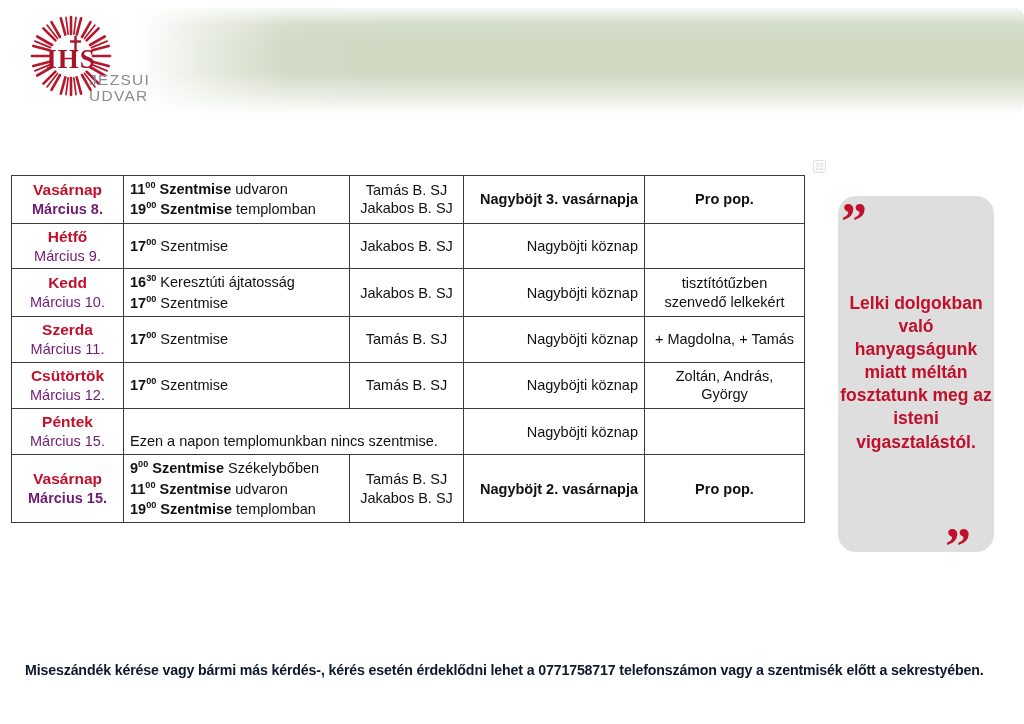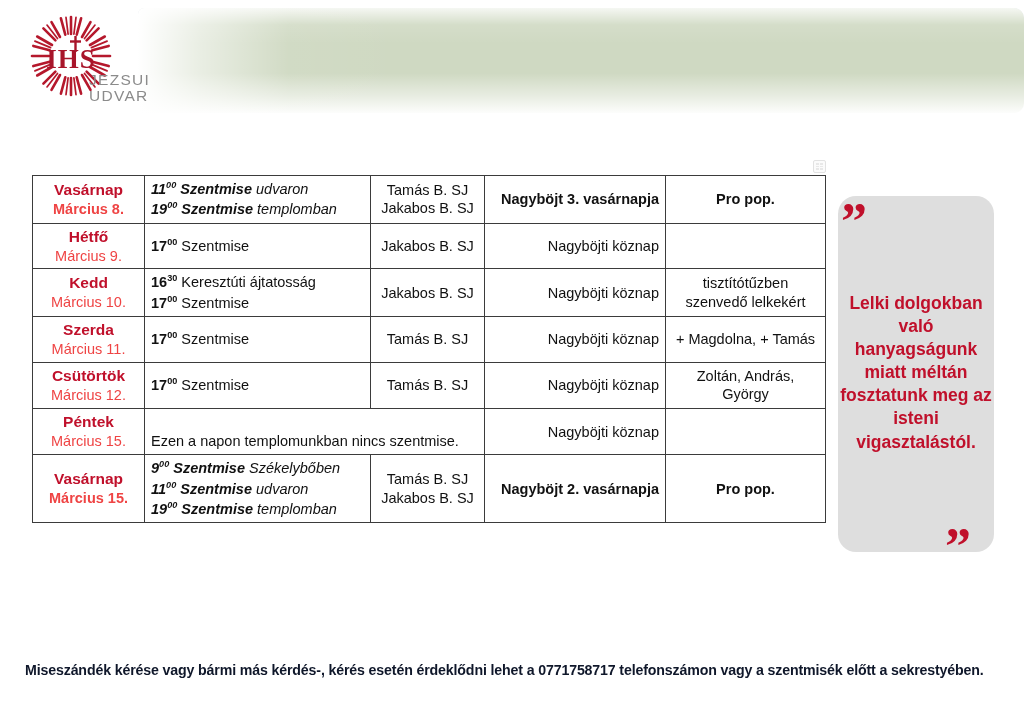--- a/index.html
+++ b/index.html
@@ -148,21 +148,21 @@
     padding: 2px;
     box-sizing: border-box;
   }
   .table-handle i {
     background: #e8e8e8;
     display: block;
   }
 
   .schedule-wrap {
     position: absolute;
-    left: 32px;
+    left: 11px;
     top: 175px;
     width: 793px;
   }
   table.schedule {
     border-collapse: collapse;
     width: 793px;
     table-layout: fixed;
     background: #fff;
   }
   table.schedule td {
@@ -187,30 +187,30 @@
     color: #c0102b;
     font-weight: bold;
     font-size: 15.5px;
     display: block;
     line-height: 1.3;
   }
   .daydate {
     display: block;
     font-size: 14.5px;
     line-height: 1.3;
-    color: #ef4444;
+    color: #701a75;
   }
   tr.sunday .daydate { font-weight: bold; }
 
   td.program { text-align: left; }
   .prog-line { white-space: nowrap; line-height: 1.34; }
   .hour { font-weight: bold; }
   sup { font-size: 0.63em; font-weight: bold; vertical-align: super; }
   .svc { font-weight: bold; }
-  tr.sunday td.program .prog-line { font-weight: normal; font-style: italic; }
+  tr.sunday td.program .prog-line { font-weight: normal; }
   tr.weekday td.program .hour,
   tr.weekday td.program sup { font-weight: bold; }
   tr.weekday td.program .svc { font-weight: normal; }
   .prog-note { line-height: 1.34; margin-top: 20px; }
 
   td.celebrant { text-align: center; line-height: 1.34; }
   td.liturgy   { text-align: right; }
   td.intention { text-align: center; line-height: 1.34; }
   tr.sunday td.liturgy,
   tr.sunday td.intention { font-weight: bold; }

